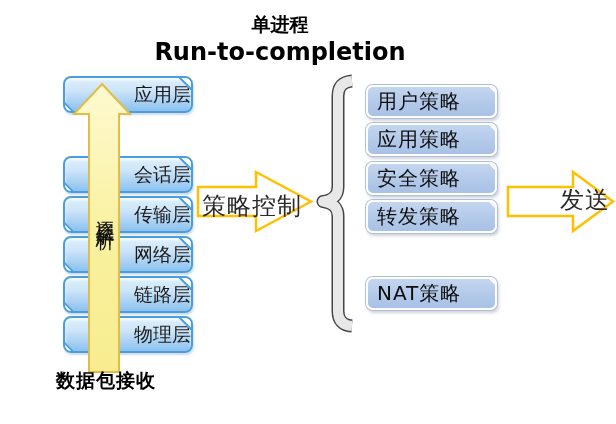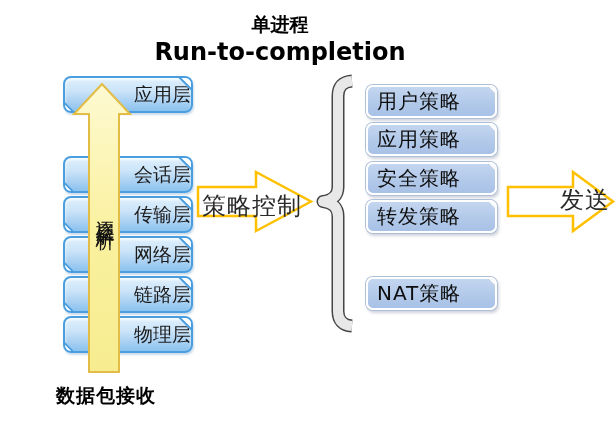--- a/index.html
+++ b/index.html
@@ -49,21 +49,21 @@
   }
 
   .shapes { position:absolute; left:0; top:0; width:616px; height:424px; z-index:3; pointer-events:none; }
 
   .arrow-label { position:absolute; z-index:4; font-size:24px; color:#2a2a2a; letter-spacing:1px; white-space:nowrap; }
   .vert-label {
     position:absolute; left:93px; top:205px; z-index:4;
     writing-mode:vertical-rl; text-orientation:upright;
     font-size:19px; letter-spacing:4px; color:#111;
   }
-  .bottom-label { position:absolute; left:56px; top:383px; font-size:19px; font-weight:bold; color:#000; z-index:4; letter-spacing:1px; }
+  .bottom-label { position:absolute; left:56px; top:368px; font-size:19px; font-weight:bold; color:#000; z-index:4; letter-spacing:1px; }
 </style>
 </head>
 <body>
 
 <div class="stage">
 
   <div class="title-line l1">单进程</div>
   <div class="title-line l2">Run-to-completion</div>
 
   <div class="layer-box" style="top:76px">

